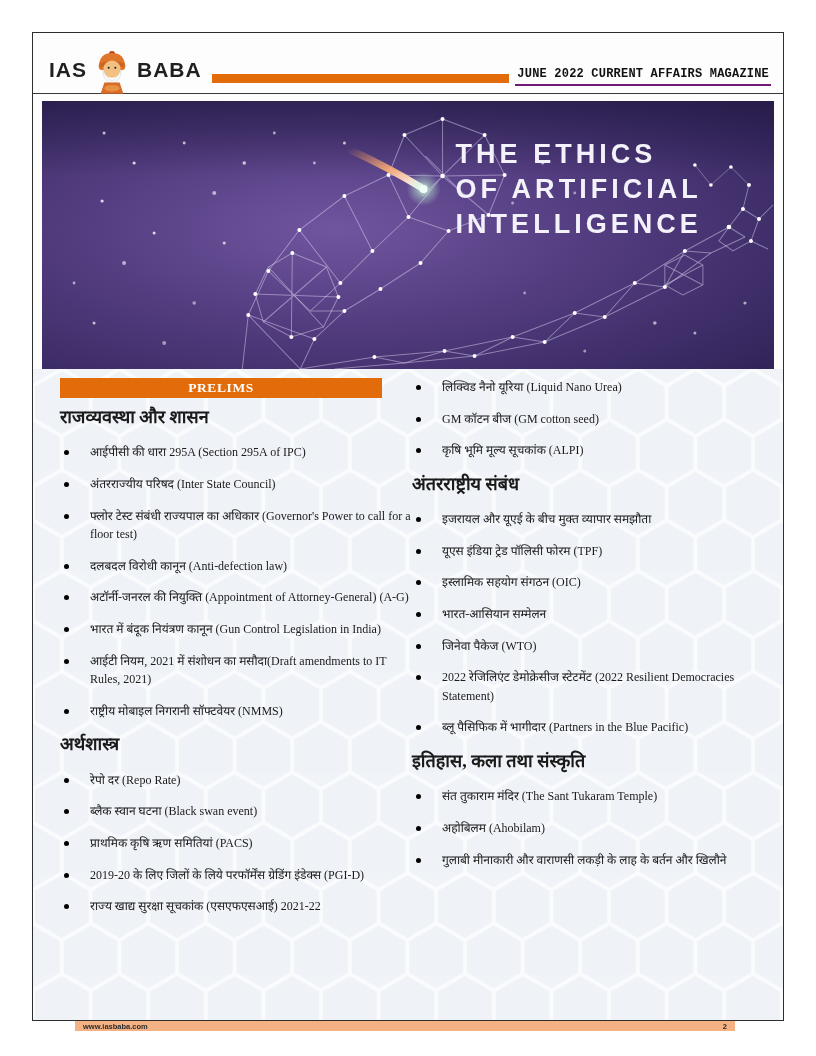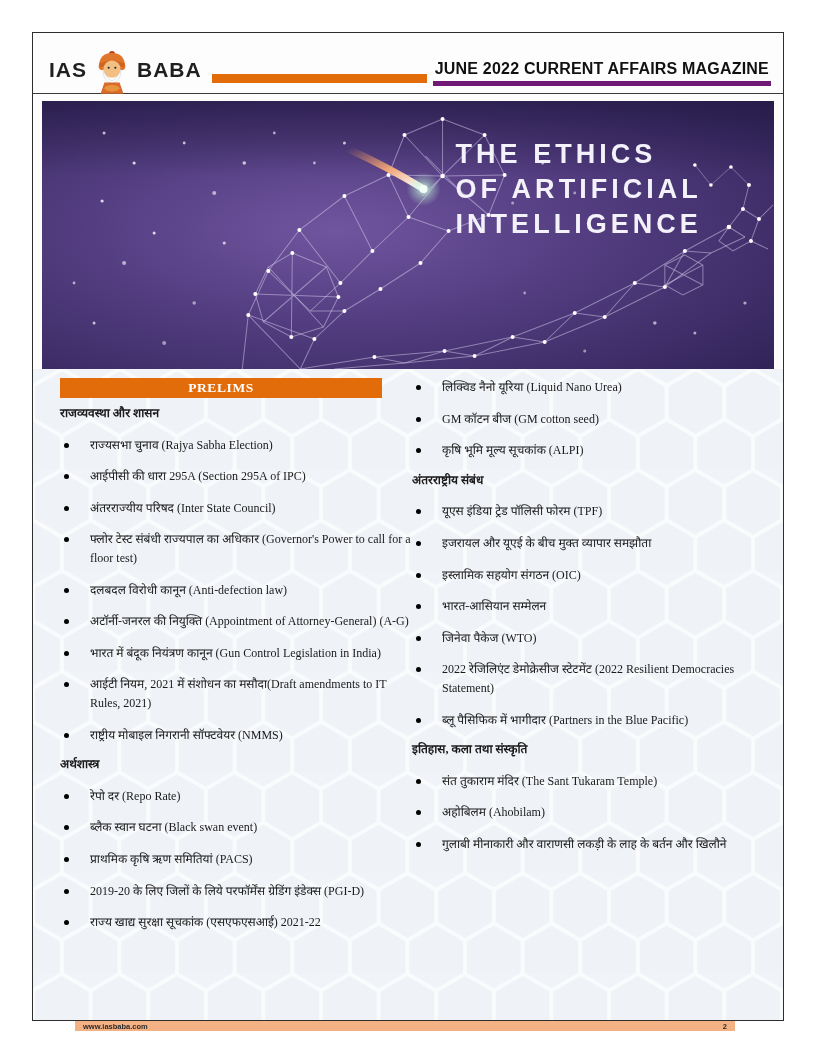--- a/index.html
+++ b/index.html
@@ -17,38 +17,38 @@
     border-bottom:1px solid #3a3a3a;display:flex;align-items:flex-end;background:#fdfdfe;z-index:3;
   }
   .logo{display:flex;align-items:center;gap:4px;padding-bottom:4px;}
   .logo-text{
     font-family:"Liberation Sans","DejaVu Sans",sans-serif;font-weight:bold;
     font-size:21px;letter-spacing:1px;color:#1f1f1f;line-height:1;
   }
   .mascot{width:38px;height:46px;margin:0 2px -6px 2px;}
   .header-bar-left{flex:1;height:9px;background:#E36C0A;margin:0 6px 10px 10px;}
   .magazine-title{
-    font-family:Liberation Sans, sans-serif;font-weight:bold;font-size:16px;
-    color:#111;letter-spacing:.2px;padding:0 2px 3px 2px;border-bottom:5px solid #701a75;
+    font-family:Liberation Mono, monospace;font-weight:bold;font-size:12px;
+    color:#111;letter-spacing:.2px;padding:0 2px 3px 2px;border-bottom:2px solid #701a75;
     margin-bottom:7px;white-space:nowrap;
   }
   
   .banner{position:relative;margin:7px 9px 0 9px;height:268px;z-index:2;}
   .banner svg{display:block;width:100%;height:100%;}
   
   .main{position:absolute;left:0;top:336px;right:0;bottom:0;overflow:hidden;}
   .hexbg{position:absolute;inset:0;z-index:0;}
   .cols{position:relative;z-index:1;display:flex;gap:0;padding:9px 14px 0 27px;}
   .col-left{width:352px;flex:none;}
   .col-right{flex:1;min-width:0;}
   .prelims-bar{
     width:322px;height:20px;background:#E36C0A;color:#ffffff;margin:0 0 8px 0;
     font-weight:bold;font-size:13.5px;letter-spacing:.6px;text-align:center;line-height:20px;
   }
-  .sec-heading{font-weight:bold;font-size:12px;margin:3px 0 14px 0;line-height:1.3;}
+  .sec-heading{font-weight:bold;font-size:18px;margin:3px 0 14px 0;line-height:1.3;}
   .item-list{list-style:none;margin:0 0 4px 0;padding:0;}
   .item{
     position:relative;padding-left:30px;margin:0 0 13px 0;font-size:12px;line-height:1.55;
   }
   .item::before{
     content:"";position:absolute;left:4px;top:7px;width:5px;height:5px;border-radius:50%;background:#000;
   }
   
   .footer-bar{
     position:absolute;left:75px;top:1021px;width:660px;height:10px;background:#F4B183;
@@ -223,21 +223,20 @@
         </defs>
         <rect width="100%" height="100%" fill="url(#hexpat)" opacity="0.9"></rect>
       </svg>
 
       <div class="cols">
         <div class="col-left">
           <div class="prelims-bar">PRELIMS</div>
           <div id="col-left-sections">
               <div class="sec-heading">राजव्यवस्था और शासन</div>
               <ul class="item-list">
-                <li class="item">राज्यसभा चुनाव (Rajya Sabha Election)</li>
                 <li class="item">आईपीसी की धारा 295A (Section 295A of IPC)</li>
                 <li class="item">अंतरराज्यीय परिषद (Inter State Council)</li>
                 <li class="item">फ्लोर टेस्ट संबंधी राज्यपाल का अधिकार (Governor's Power to call for a floor test)</li>
                 <li class="item">दलबदल विरोधी कानून (Anti-defection law)</li>
                 <li class="item">अटॉर्नी-जनरल की नियुक्ति (Appointment of Attorney-General) (A-G)</li>
                 <li class="item">भारत में बंदूक नियंत्रण कानून (Gun Control Legislation in India)</li>
                 <li class="item">आईटी नियम, 2021 में संशोधन का मसौदा(Draft amendments to IT Rules, 2021)</li>
                 <li class="item">राष्ट्रीय मोबाइल निगरानी सॉफ्टवेयर (NMMS)</li>
               </ul>
               <div class="sec-heading">अर्थशास्त्र</div>
@@ -251,22 +250,22 @@
             </div>
         </div>
         <div class="col-right" id="col-right-sections">
             <ul class="item-list">
               <li class="item">लिक्विड नैनो यूरिया  (Liquid Nano Urea)</li>
               <li class="item">GM कॉटन बीज (GM cotton seed)</li>
               <li class="item">कृषि भूमि मूल्य सूचकांक (ALPI)</li>
             </ul>
             <div class="sec-heading">अंतरराष्ट्रीय संबंध</div>
             <ul class="item-list">
+              <li class="item">इजरायल और यूएई के बीच मुक्त व्यापार समझौता</li>
               <li class="item">यूएस इंडिया ट्रेड पॉलिसी फोरम (TPF)</li>
-              <li class="item">इजरायल और यूएई के बीच मुक्त व्यापार समझौता</li>
               <li class="item">इस्लामिक सहयोग संगठन (OIC)</li>
               <li class="item">भारत-आसियान सम्मेलन</li>
               <li class="item">जिनेवा पैकेज (WTO)</li>
               <li class="item">2022 रेजिलिएंट डेमोक्रेसीज स्टेटमेंट (2022 Resilient Democracies Statement)</li>
               <li class="item">ब्लू पैसिफिक में भागीदार (Partners in the Blue Pacific)</li>
             </ul>
             <div class="sec-heading">इतिहास, कला तथा संस्कृति</div>
             <ul class="item-list">
               <li class="item">संत तुकाराम मंदिर (The Sant Tukaram Temple)</li>
               <li class="item">अहोबिलम (Ahobilam)</li>

